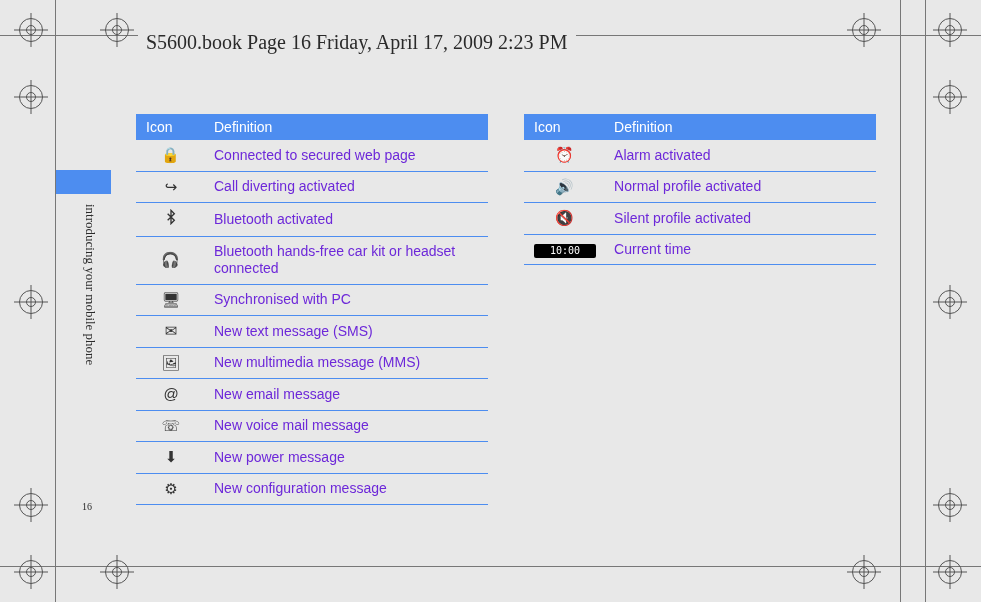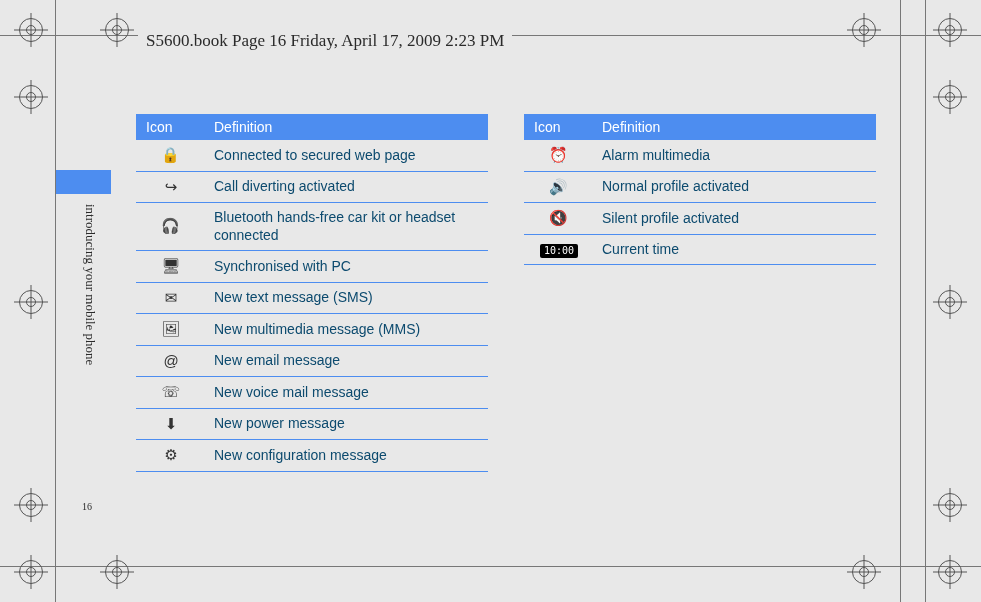--- a/index.html
+++ b/index.html
@@ -36,21 +36,21 @@
     position:absolute; left:50%; top:50%; width:8px; height:8px;
     border:1px solid #555; border-radius:50%;
     transform:translate(-50%,-50%);
   }
 
   
   .runhead {
     position:absolute;
     left:138px; top:31px;
     font-family: Georgia, "Times New Roman", serif;
-    font-size: 17px;
+    font-size: 20px;
     color:#2a2a2a;
     background:#e8e8e8;
     padding:0 8px;
   }
 
   
   .side-tab {
     position:absolute;
     left:56px; top:170px;
     width:55px; height:24px;
@@ -105,21 +105,21 @@
     color:#fff;
     text-align:left;
     font-weight:normal;
     padding:5px 8px 5px 10px;
     font-size:14px;
   }
   table.icons thead th.icon-col { width:50px; }
   table.icons tbody td {
     padding:6px 8px 6px 10px;
     border-bottom:1px solid #4d8df0;
-    color:#0c4a6e;
+    color:#6d28d9;
     font-size:14px;
     vertical-align: middle;
     line-height:1.25;
   }
   table.icons tbody td.icon-cell {
     width:50px;
     text-align:center;
     color:#333;
   }
   table.icons tbody td.icon-cell svg,
@@ -131,21 +131,21 @@
     font-family: "Segoe UI Symbol","Apple Symbols",sans-serif;
     font-size:15px;
     color:#333;
   }
   .timebox {
     display:inline-block;
     background:#000;
     color:#fff;
     font-family:monospace;
     font-size:10px;
-    padding:1px 4px;
+    padding:1px 16px;
     border-radius:2px;
   }
 </style>
 </head>
 <body>
 
 <div class="crop-line-top"></div>
 <div class="crop-line-bottom"></div>
 <div class="crop-line-left"></div>
 <div class="crop-line-right"></div>
@@ -214,20 +214,28 @@
       <tbody>
         <tr>
           <td class="icon-cell"><span class="glyph">🔒</span></td>
           <td>Connected to secured web page</td>
         </tr>
         <tr>
           <td class="icon-cell"><span class="glyph">↪</span></td>
           <td>Call diverting activated</td>
         </tr>
         <tr>
+          <td class="icon-cell">
+            <svg viewBox="0 0 24 24" width="16" height="16" fill="none" stroke="#333" stroke-width="2">
+              <path d="M7 7l10 10-5 5V2l5 5L7 17"></path>
+            </svg>
+          </td>
+          <td>Bluetooth activated</td>
+        </tr>
+        <tr>
           <td class="icon-cell"><span class="glyph">🎧</span></td>
           <td>Bluetooth hands-free car kit or headset connected</td>
         </tr>
         <tr>
           <td class="icon-cell"><span class="glyph">🖥</span></td>
           <td>Synchronised with PC</td>
         </tr>
         <tr>
           <td class="icon-cell"><span class="glyph">✉</span></td>
           <td>New text message (SMS)</td>
@@ -260,21 +268,21 @@
     <table class="icons">
       <thead>
         <tr>
           <th class="icon-col">Icon</th>
           <th>Definition</th>
         </tr>
       </thead>
       <tbody>
         <tr>
           <td class="icon-cell"><span class="glyph">⏰</span></td>
-          <td>Alarm multimedia</td>
+          <td>Alarm activated</td>
         </tr>
         <tr>
           <td class="icon-cell"><span class="glyph">🔊</span></td>
           <td>Normal profile activated</td>
         </tr>
         <tr>
           <td class="icon-cell"><span class="glyph">🔇</span></td>
           <td>Silent profile activated</td>
         </tr>
         <tr>

